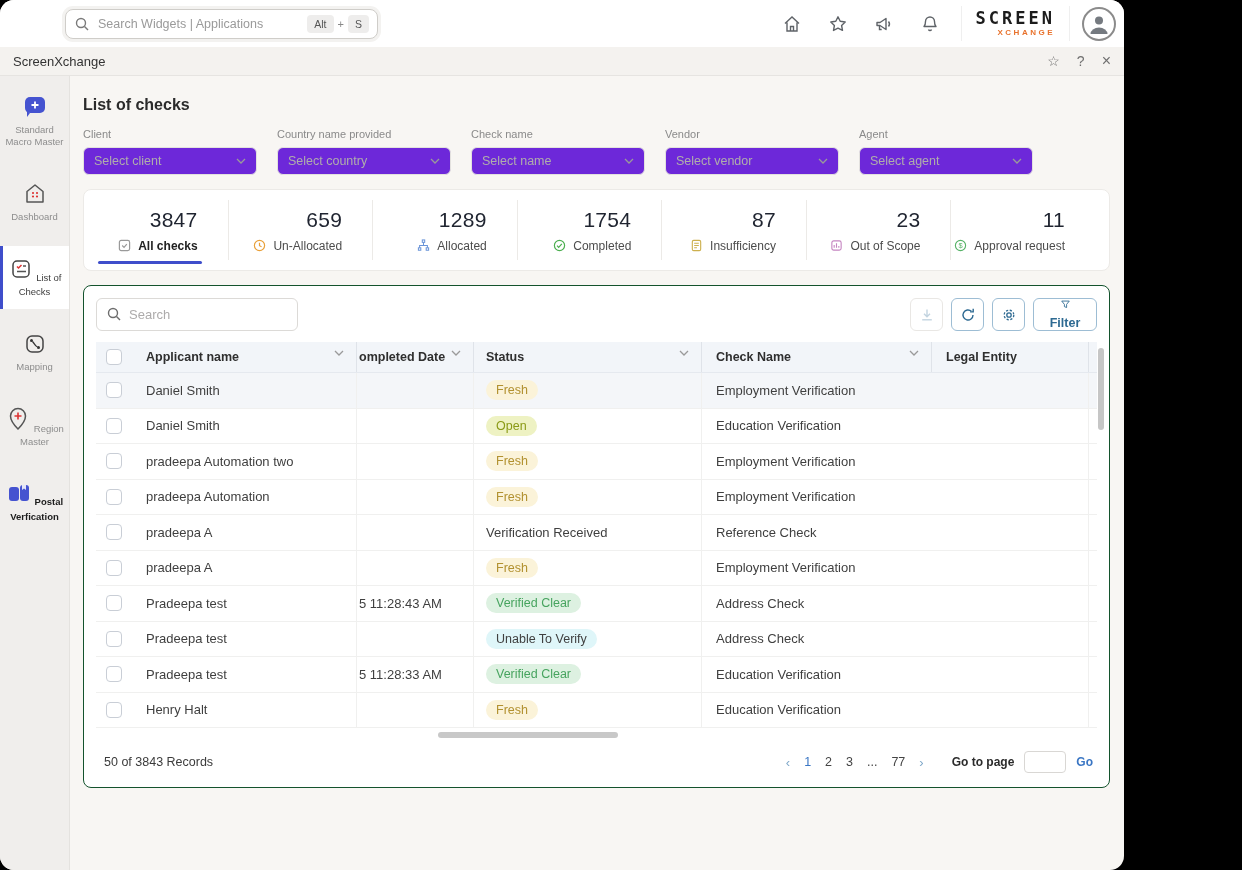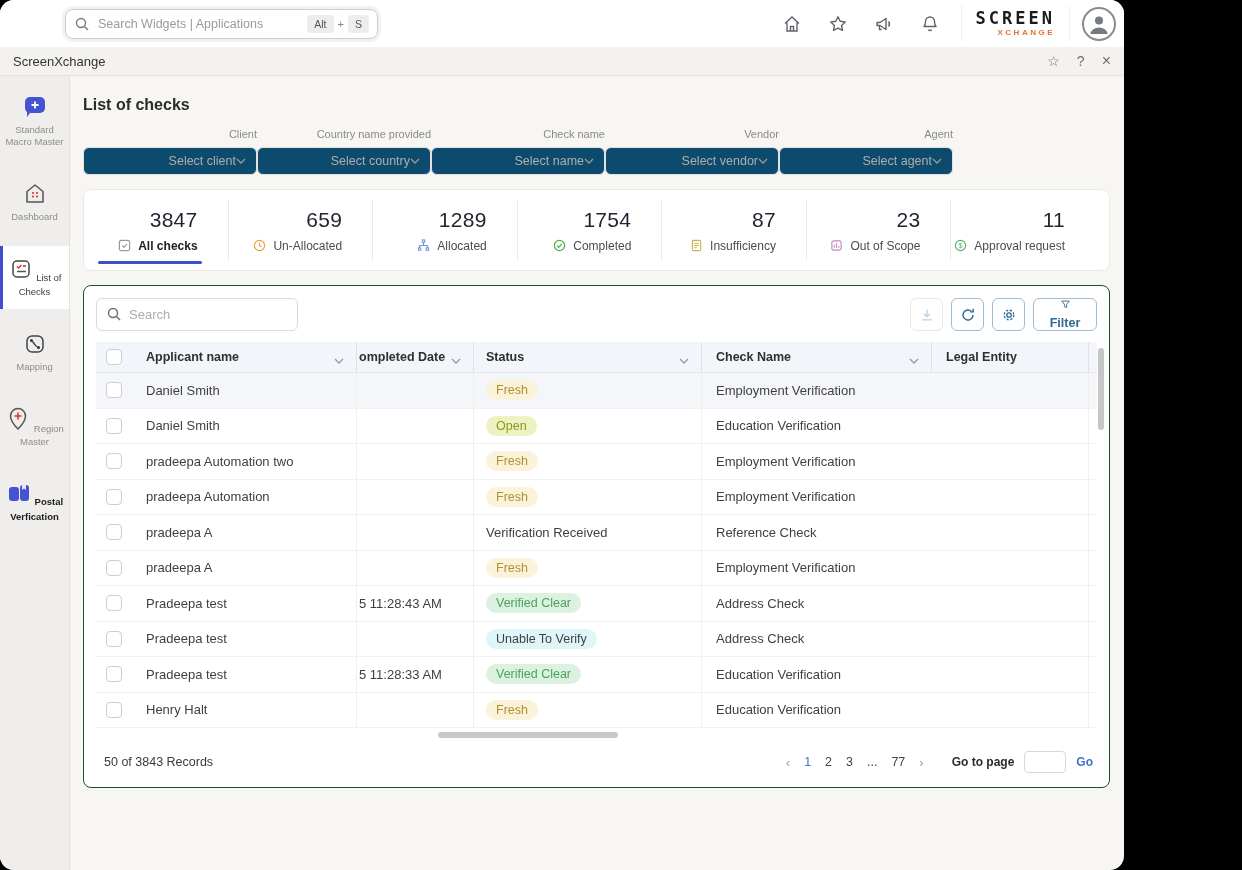--- a/index.html
+++ b/index.html
@@ -32,24 +32,24 @@
   .sidebar { width:70px; background:#f0eeec; border-right:1px solid #e4e2df; flex-shrink:0; display:flex; flex-direction:column; }
   .side-item { text-align:center; padding:11px 3px; color:#8d8d8d; font-size:9.5px; line-height:12px; }
   .side-item .si-icon { display:inline-flex; width:26px; height:24px; align-items:center; justify-content:center; margin-bottom:5px; }
   .side-item.active { background:#fff; border-left:3px solid #3f4ecb; padding-left:0; color:#3d3d3d; }
   .side-item.bold-label { color:#1c1c1c; font-weight:bold; }
 
   .content { flex:1; padding:0 14px 0 13px; overflow:hidden; }
   .page-title { font-size:16px; font-weight:bold; color:#2b2b2b; margin-top:20px; }
 
   
-  .filters { display:flex; margin-top:14px;text-align:right; }
+  .filters { display:flex; gap:20px; margin-top:14px; }
   .fgroup { width:174px; }
   .fgroup .flabel { font-size:11px; color:#8a8a8a; margin-bottom:7px; }
-  .fselect { height:28px; background:#0c4a6e; border:1px solid #e3e1de; border-radius:6px; display:flex; align-items:center; padding:0 10px; }
+  .fselect { height:28px; background:#6d28d9; border:1px solid #e3e1de; border-radius:6px; display:flex; align-items:center; padding:0 10px; }
   .fselect .fph { font-size:12.5px; color:#b0aeab; flex:1; }
   .chev { width:10px; height:6px; flex-shrink:0; }
 
   
   .stats-card { margin-top:14px; background:#fff; border:1px solid #eceae7; border-radius:8px; height:82px; display:flex; align-items:stretch; padding:10px 0; }
   .stat { flex:1; border-right:1px solid #eceae7; display:flex; flex-direction:column; align-items:flex-end; justify-content:center; padding-right:30px; position:relative; }
   .stat:last-child { border-right:none; padding-right:44px; }
   .stat-value { font-size:21px; color:#1f2430; letter-spacing:0.3px; }
   .stat-label-row { display:flex; align-items:center; gap:7px; margin-top:7px; font-size:12px; color:#4c4c4c; }
   .stat-label-row svg { width:13px; height:13px; }
@@ -79,21 +79,21 @@
   .col-applicant { width:225px; padding-left:14px; flex-shrink:0; }
   .col-date { width:117px; padding-left:2px; flex-shrink:0; }
   .col-status { width:228px; padding-left:12px; flex-shrink:0; }
   .col-checkname { width:230px; padding-left:14px; flex-shrink:0; }
   .col-legal { width:157px; padding-left:14px; flex-shrink:0; }
   .col-action { flex:1; padding-left:14px; gap:15px; }
   .trow .col-applicant, .trow .col-date, .trow .col-status, .trow .col-legal { border-right:1px solid #f0f0ef; }
   .trow.head .cell { border-right:1px solid #dfe3e9; }
   .trow.head .col-check { border-right:none; }
   .trow.head .col-action { border-right:none; }
-  .head-inner { display:flex; align-items:flex-end; justify-content:space-between; width:100%; padding-right:12px; }
+  .head-inner { display:flex; align-items:flex-start; justify-content:space-between; width:100%; padding-right:12px; }
   .checkbox { width:16px; height:16px; border:1.5px solid #c9ced6; border-radius:4px; background:#fff; }
   .badge { padding:3px 10px; border-radius:10px; font-size:12.5px; }
   .badge-fresh { background:#fbf3d9; color:#b29130; }
   .badge-open { background:#eef2c3; color:#8a9a16; }
   .badge-verified { background:#ddf1e1; color:#47a45f; }
   .badge-unable { background:#dff6f9; color:#404040; }
   .action-icon { width:16px; height:16px; color:#6d6d6d; display:inline-flex; }
   .action-icon svg { width:16px; height:16px; }
   .v-thumb { position:absolute; right:5px; top:62px; width:6px; height:82px; background:#c6c6c6; border-radius:3px; }
   .h-scroll { height:6px; margin-top:4px; }

